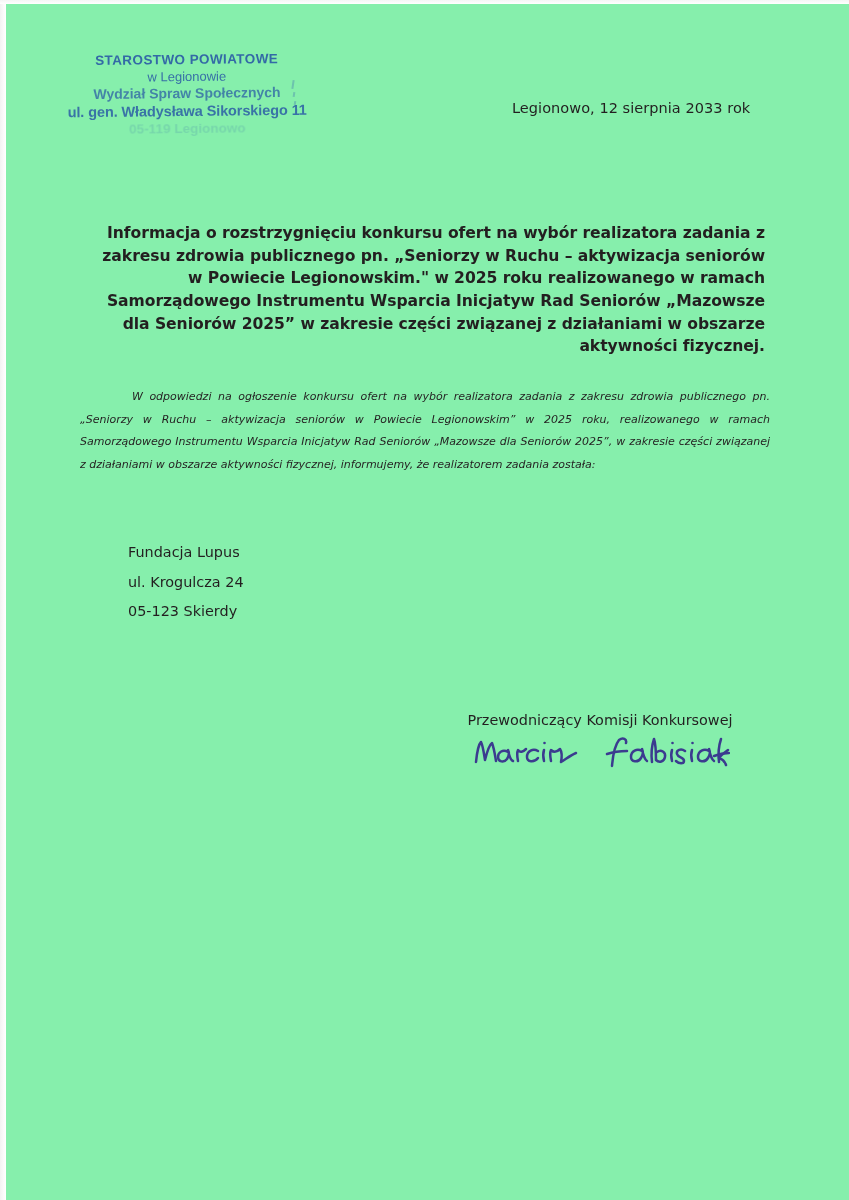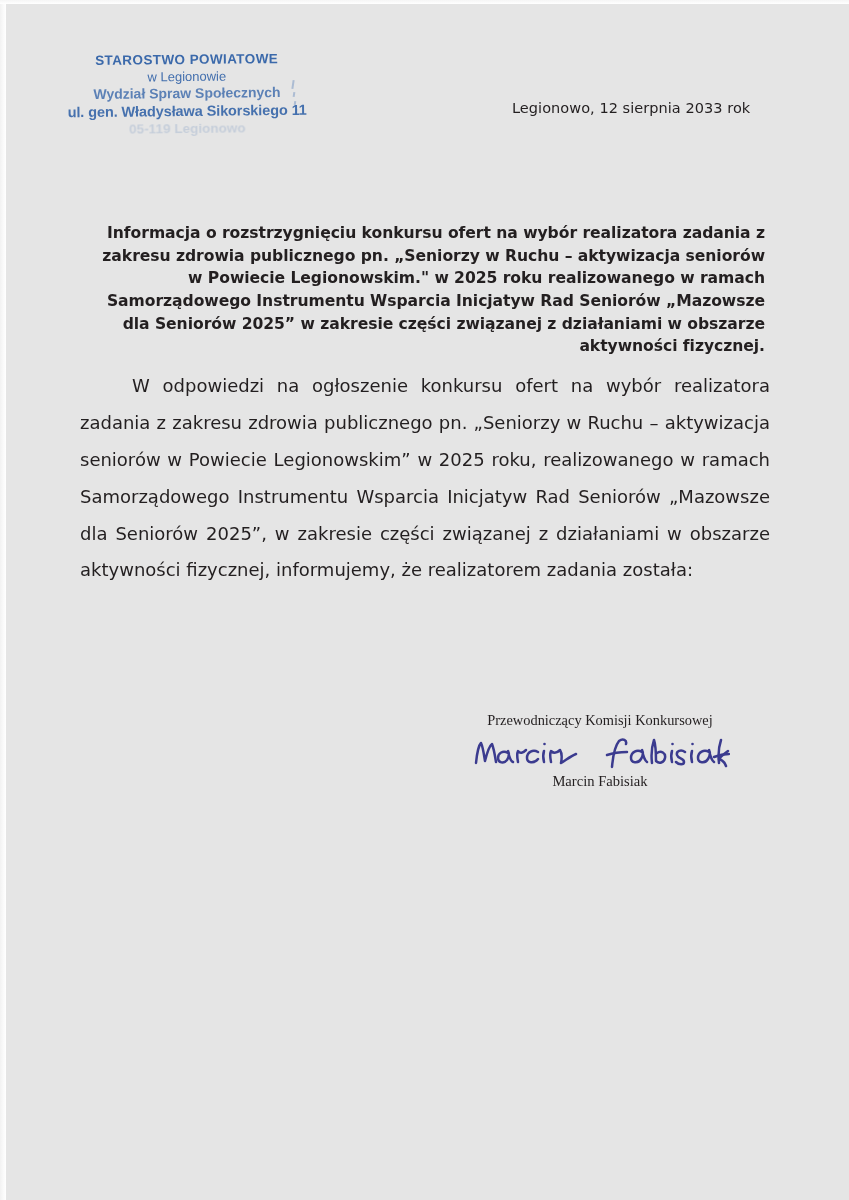--- a/index.html
+++ b/index.html
@@ -7,21 +7,21 @@
     margin: 0;
     padding: 0;
     background: #ffffff;
   }
 
   .page {
     position: relative;
     width: 849px;
     height: 1200px;
     margin: 0 auto;
-    background: #e5e5e5;
+    background: #86efac;
     overflow: hidden;
     font-family: "DejaVu Sans", "Liberation Sans", sans-serif;
     color: #231f20;
     -webkit-font-smoothing: antialiased;
   }
 
   
   .scan-edge-left {
     position: absolute;
     left: 0;
@@ -115,47 +115,47 @@
     font-weight: bold;
     font-size: 15.6px;
     line-height: 1.455;
     letter-spacing: -0.05px;
   }
 
   
   .body-paragraph {
     position: absolute;
     left: 80px;
-    top: 368px;
+    top: 386px;
     width: 690px;
     text-align: justify;
     text-justify: inter-word;
-    font-size: 18px;
+    font-size: 11px;
     line-height: 2.05;
     text-indent: 52px;
+    font-style: italic;
   }
 
   
   .address-block {
     position: absolute;
     left: 128px;
     top: 538px;
     font-size: 14.4px;
     line-height: 2.05;
   }
   .address-line { display: block; white-space: nowrap; }
 
   
   .signature-block {
     position: absolute;
     left: 410px;
     top: 712px;
     width: 380px;
     text-align: center;
-    font-family: Liberation Serif, serif;
   }
   .signature-role {
     display: block;
     font-size: 14.4px;
     white-space: nowrap;
   }
   .signature-graphic {
     display: block;
     margin: 4px auto 0;
     width: 260px;
@@ -187,20 +187,25 @@
   <div class="stamp-mark stamp-mark-b"></div>
   <div class="stamp-mark stamp-mark-c"></div>
   <div class="stamp-mark stamp-mark-d"></div>
 
   <div class="date-line">Legionowo, 12 sierpnia 2033 rok</div>
 
   <div class="title-block">Informacja o rozstrzygnięciu konkursu ofert na wybór realizatora zadania z zakresu zdrowia publicznego pn. „Seniorzy w Ruchu – aktywizacja seniorów w Powiecie Legionowskim." w 2025 roku realizowanego w ramach Samorządowego Instrumentu Wsparcia Inicjatyw Rad Seniorów „Mazowsze dla Seniorów 2025” w zakresie części związanej z działaniami w obszarze aktywności fizycznej.</div>
 
   <div class="body-paragraph">W odpowiedzi na ogłoszenie konkursu ofert na wybór realizatora zadania z zakresu zdrowia publicznego pn. „Seniorzy w Ruchu – aktywizacja seniorów w Powiecie Legionowskim” w 2025 roku, realizowanego w ramach Samorządowego Instrumentu Wsparcia Inicjatyw Rad Seniorów „Mazowsze dla Seniorów 2025”, w zakresie części związanej z działaniami w obszarze aktywności fizycznej, informujemy, że realizatorem zadania została:</div>
 
+  <div class="address-block">
+    <span class="address-line">Fundacja Lupus</span>
+    <span class="address-line">ul. Krogulcza 24</span>
+    <span class="address-line">05-123 Skierdy</span>
+  </div>
 
   <div class="signature-block">
     <span class="signature-role">Przewodniczący Komisji Konkursowej</span>
 
     <svg class="signature-graphic" viewBox="0 0 260 42" xmlns="http://www.w3.org/2000/svg">
       <g fill="none" stroke="#3b3b8f" stroke-width="2.5" stroke-linecap="round" stroke-linejoin="round">
 
         <path d="M6 30 C7 20 9 12 11 10 C13 14 14 22 15 28 C17 20 19 13 22 11 C24 16 25 23 26 29"></path>
 
         <path d="M38 20 C33 17 28 20 28 25 C28 30 34 31 37 27 C39 24 39 20 38 18 C39 23 40 28 43 29"></path>
@@ -230,16 +235,15 @@
         <circle cx="222.5" cy="11" r="1.3" fill="#3b3b8f" stroke="none"></circle>
 
         <path d="M239 19 C234 16 228 19 228 25 C228 30 235 31 238 26 C240 23 240 19 239 17 C240 22 241 27 244 29"></path>
 
         <path d="M249 30 C248 22 249 13 251 7"></path>
         <path d="M258 18 C254 21 250 24 249 26 C252 27 255 30 256 33"></path>
         <path d="M244 24 C249 22 254 21 259 21"></path>
       </g>
     </svg>
 
-    <span class="signature-name">Marcin Fabisiak</span>
   </div>
 
 </div>
 
 </body></html>

